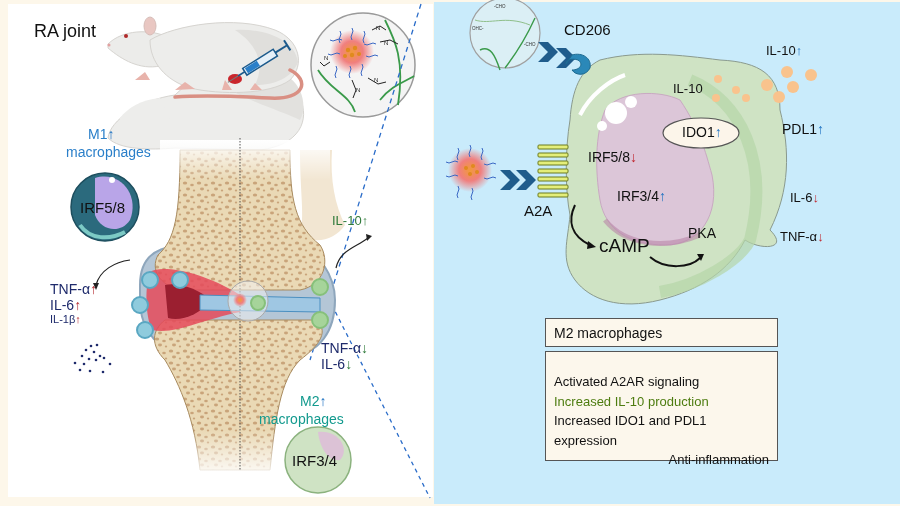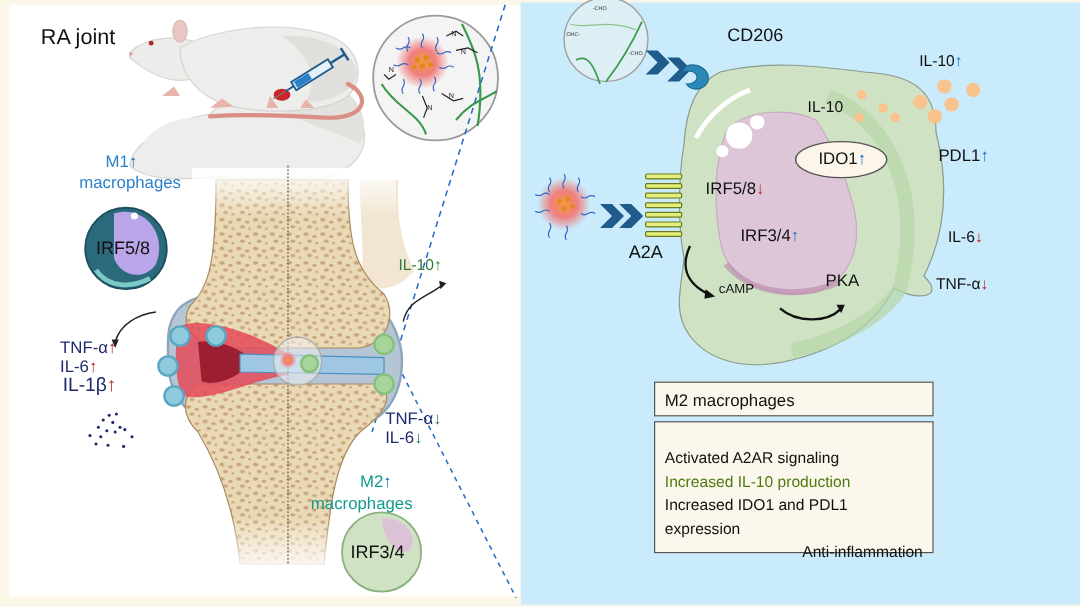--- a/index.html
+++ b/index.html
@@ -290,57 +290,57 @@
 
   <div class="lbl blue-t" style="left:88px;top:127px;font-size:14px;">
     <span>M1</span><span class="arr arr-up-blue">↑</span>
   </div>
   <div class="lbl blue-t" style="left:66px;top:145px;font-size:14px;">macrophages</div>
   <div class="lbl blk" style="left:80px;top:200px;font-size:15px;">IRF5/8</div>
 
   <div style="position:absolute;left:50px;top:282px;">
     <div class="lbl navy-t" style="position:relative;font-size:14px;margin-bottom:2px;"><span>TNF-α</span><span class="arr arr-up-red">↑</span></div>
     <div class="lbl navy-t" style="position:relative;font-size:14px;margin-bottom:2px;"><span>IL-6</span><span class="arr arr-up-red">↑</span></div>
-    <div class="lbl navy-t" style="position:relative;font-size:16px;text-align:right;"><span>IL-1β</span><span class="arr arr-up-red">↑</span></div>
+    <div class="lbl navy-t" style="position:relative;font-size:11px;"><span>IL-1β</span><span class="arr arr-up-red">↑</span></div>
   </div>
 
   <div class="lbl green-t" style="left:332px;top:214px;font-size:13px;">
     <span>IL-10</span><span class="arr arr-up-green">↑</span>
   </div>
 
   <div style="position:absolute;left:321px;top:341px;">
     <div class="lbl navy-t" style="position:relative;font-size:14px;margin-bottom:2px;"><span>TNF-α</span><span class="arr arr-down-green">↓</span></div>
     <div class="lbl navy-t" style="position:relative;font-size:14px;"><span>IL-6</span><span class="arr arr-down-green">↓</span></div>
   </div>
 
   <div class="lbl teal-t" style="left:300px;top:394px;font-size:14px;">
     <span>M2</span><span class="arr arr-up-blue">↑</span>
   </div>
   <div class="lbl teal-t" style="left:259px;top:412px;font-size:14px;">macrophages</div>
   <div class="lbl blk" style="left:292px;top:453px;font-size:15px;">IRF3/4</div>
 
-  <div class="lbl blk" style="left:606px;top:22px;font-size:15px;">CD206</div>
+  <div class="lbl blk" style="left:564px;top:22px;font-size:15px;">CD206</div>
   <div class="lbl blk" style="left:524px;top:203px;font-size:15px;">A2A</div>
   <div class="lbl blk" style="left:673px;top:82px;font-size:13px;">IL-10</div>
   <div class="lbl blk" style="left:766px;top:44px;font-size:13px;">
     <span>IL-10</span><span class="arr arr-up-blue">↑</span>
   </div>
   <div class="lbl blk" style="left:682px;top:125px;font-size:14px;">
     <span>IDO1</span><span class="arr arr-up-blue">↑</span>
   </div>
   <div class="lbl blk" style="left:782px;top:122px;font-size:14px;">
     <span>PDL1</span><span class="arr arr-up-blue">↑</span>
   </div>
   <div class="lbl blk" style="left:588px;top:150px;font-size:14px;">
     <span>IRF5/8</span><span class="arr arr-down-red">↓</span>
   </div>
   <div class="lbl blk" style="left:617px;top:189px;font-size:14px;">
     <span>IRF3/4</span><span class="arr arr-up-blue">↑</span>
   </div>
-  <div class="lbl blk" style="left:599px;top:236px;font-size:11px;">cAMP</div>
+  <div class="lbl blk" style="left:599px;top:236px;font-size:19px;">cAMP</div>
   <div class="lbl blk" style="left:688px;top:226px;font-size:14px;">PKA</div>
   <div class="lbl blk" style="left:790px;top:191px;font-size:13px;">
     <span>IL-6</span><span class="arr arr-down-red">↓</span>
   </div>
   <div class="lbl blk" style="left:780px;top:230px;font-size:13px;">
     <span>TNF-α</span><span class="arr arr-down-red">↓</span>
   </div>
 
   <div class="box" style="left:545px;top:318px;width:233px;height:29px;">
     <div style="position:absolute;left:8px;top:6px;font-size:14px;color:#111;white-space:nowrap;">M2 macrophages</div>

